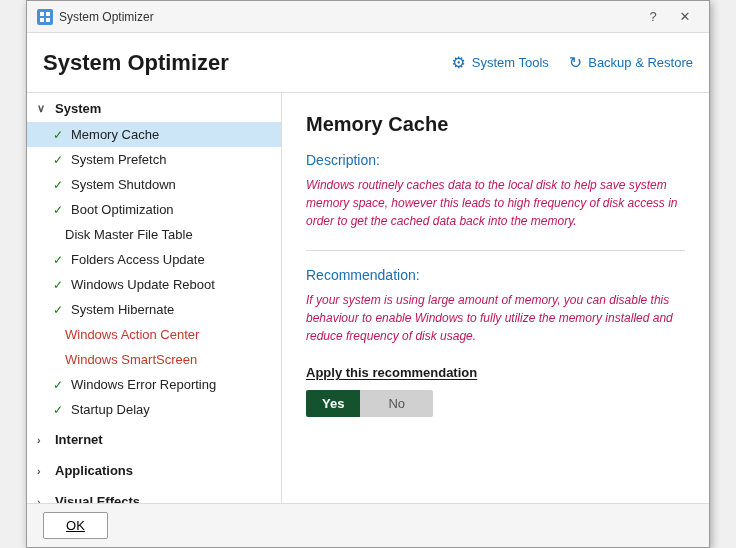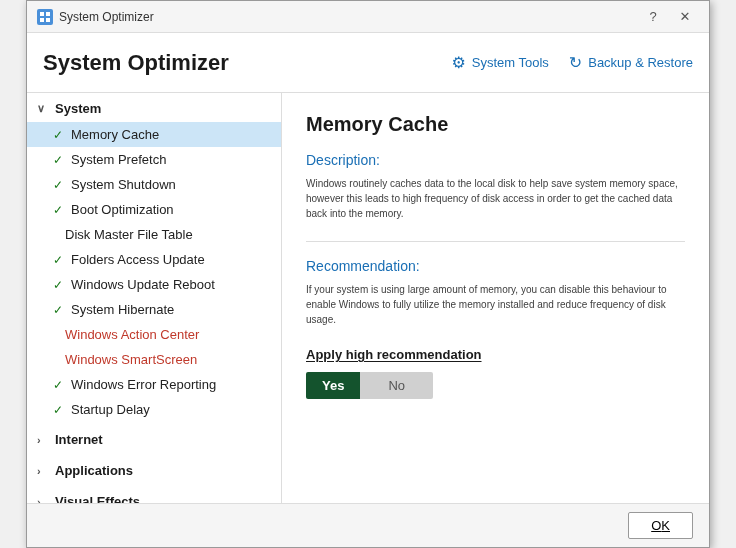--- a/index.html
+++ b/index.html
@@ -155,24 +155,25 @@
       color: #1a1a1a;
       margin-bottom: 16px;
     }
     .section-label {
       font-size: 14px;
       font-weight: 400;
       color: #1a6fb5;
       margin-bottom: 8px;
     }
     .section-text {
-      font-size: 10px;
-      color: #404040;
+      font-size: 12px;
+      color: #be185d;
       line-height: 1.5;
       margin-bottom: 20px;
+      font-style: italic;
     }
     .divider {
       border: none;
       border-top: 1px solid #ddd;
       margin: 16px 0;
     }
     .apply-label {
       font-size: 13px;
       font-weight: 600;
       color: #1a1a1a;
@@ -201,21 +202,21 @@
       border: none;
       padding: 6px 28px;
       font-size: 13px;
       cursor: pointer;
       border-radius: 0 2px 2px 0;
     }
     .footer {
       border-top: 1px solid #ddd;
       padding: 8px 16px;
       display: flex;
-      justify-content: flex-end;
+      justify-content: flex-start;
       background: #f5f5f5;
       height: 44px;
       align-items: center;
     }
     .ok-btn {
       padding: 5px 22px;
       background: #fff;
       border: 1px solid #999;
       font-size: 13px;
       cursor: pointer;
@@ -352,21 +353,21 @@
       <div class="content-title">Memory Cache</div>
 
       <div class="section-label">Description:</div>
       <div class="section-text">Windows routinely caches data to the local disk to help save system memory space, however this leads to high frequency of disk access in order to get the cached data back into the memory.</div>
 
       <hr class="divider">
 
       <div class="section-label">Recommendation:</div>
       <div class="section-text">If your system is using large amount of memory, you can disable this behaviour to enable Windows to fully utilize the memory installed and reduce frequency of disk usage.</div>
 
-      <div class="apply-label">Apply high recommendation</div>
+      <div class="apply-label">Apply this recommendation</div>
       <div class="toggle-container">
         <button class="toggle-yes">Yes</button>
         <button class="toggle-no">No</button>
       </div>
     </div>
   </div>
 
   <div class="footer">
     <button class="ok-btn">
       <span style="text-decoration:underline;">O</span><span>K</span>

